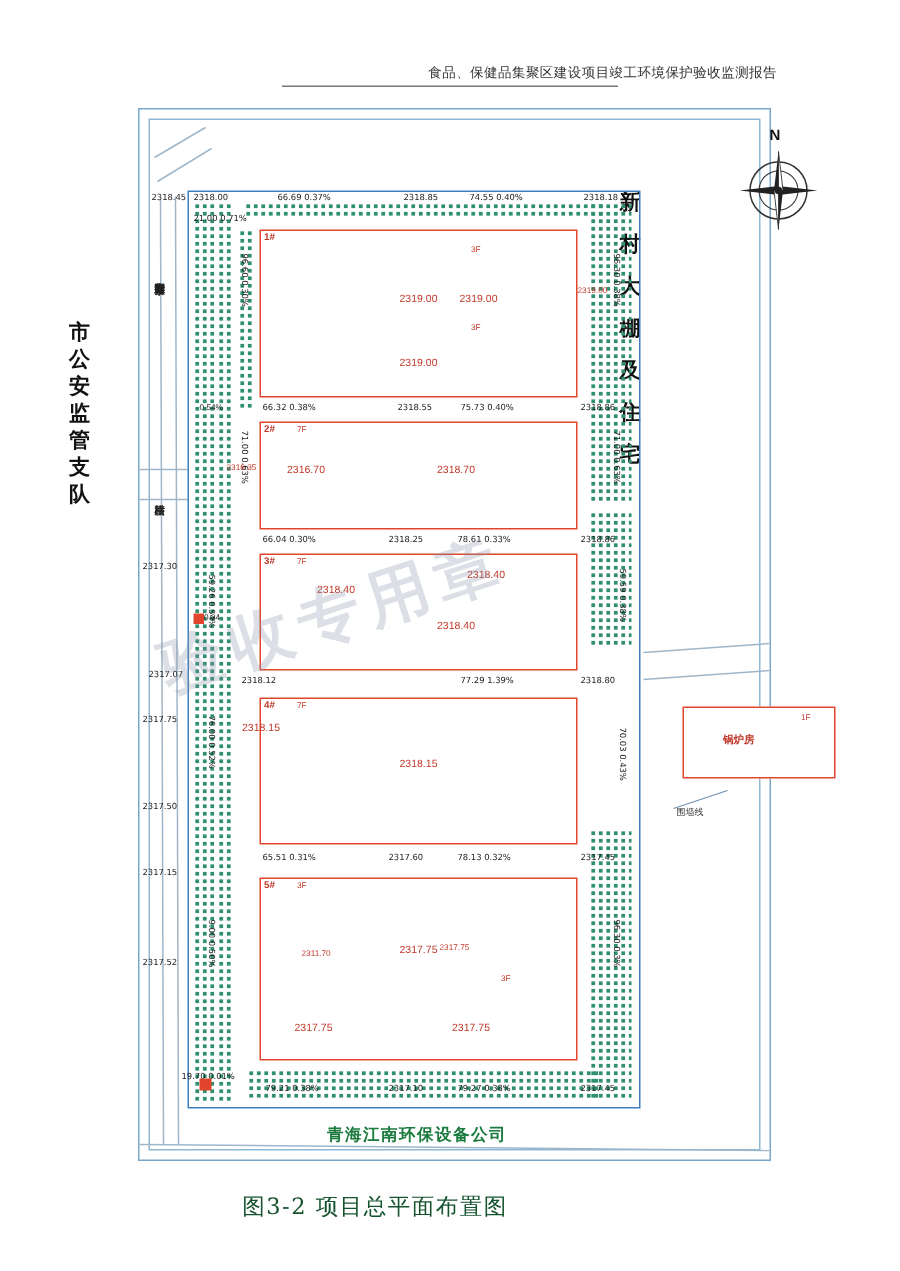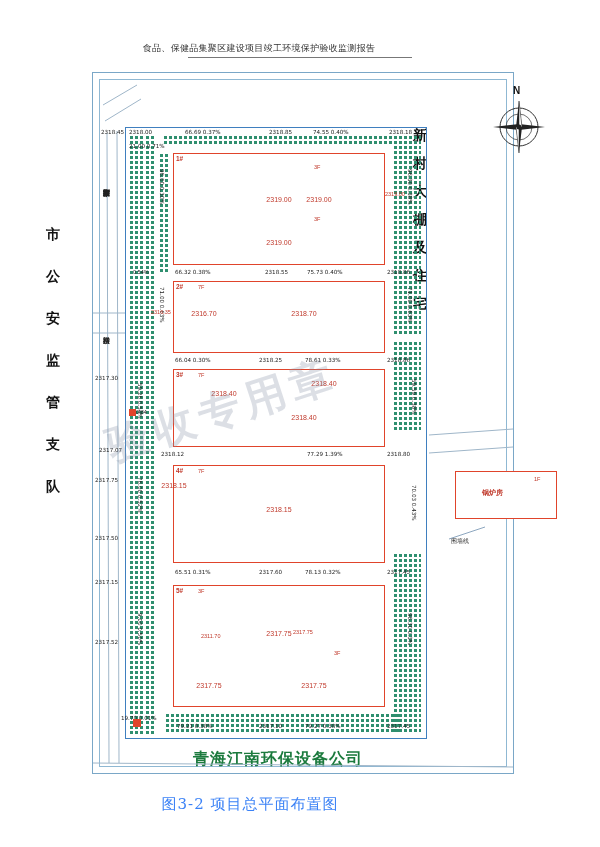--- a/index.html
+++ b/index.html
@@ -8,30 +8,30 @@
     background:#ffffff;
     font-family:"Liberation Sans","DejaVu Sans",sans-serif;
     position:relative;
     overflow:hidden;
   }
   .page{
     position:absolute;inset:0;
   }
   .header-title{
     position:absolute;top:42px;left:0;width:518px;
-    text-align:center;
+    text-align:right;
     font-size:9px;color:#333;letter-spacing:0.3px;
     font-family:"DejaVu Sans",sans-serif;
   }
   .header-rule{
     position:absolute;top:57px;left:188px;width:224px;height:1px;background:#777;
   }
   .caption{
     position:absolute;top:795px;left:0;width:500px;text-align:center;
-    font-size:15px;color:#3b82f6;font-family:"DejaVu Serif",serif;letter-spacing:1px;
+    font-size:15px;color:#14532d;font-family:"DejaVu Serif",serif;letter-spacing:1px;
   }
   
   .frame{
     position:absolute;left:92px;top:72px;width:420px;height:700px;
     border:1px solid #7aa7c7;
     background:#ffffff;
   }
   .frame-inner{
     position:absolute;left:6px;top:6px;right:6px;bottom:6px;
     border:1px solid #8fb8d3;
@@ -42,28 +42,28 @@
     border:1px solid #3f7fbf;
   }
   
   .top-banner{
     position:absolute;left:48px;top:20px;width:250px;text-align:center;
     color:#1b7a3d;font-size:13px;font-weight:bold;letter-spacing:2px;
     font-family:"DejaVu Sans",sans-serif;
   }
   .bottom-banner{
     position:absolute;left:60px;top:676px;width:250px;text-align:center;
-    color:#1b7a3d;font-size:16px;font-weight:bold;letter-spacing:1px;
+    color:#1b7a3d;font-size:11px;font-weight:bold;letter-spacing:1px;
     font-family:"DejaVu Sans",sans-serif;
   }
   
   .left-vert{
     position:absolute;left:-52px;top:140px;
     width:24px;
-    color:#111;font-size:14px;font-weight:bold;line-height:42px;text-align:center;
+    color:#111;font-size:14px;font-weight:bold;line-height:18px;text-align:center;
     font-family:"DejaVu Serif",serif;
   }
   .right-vert{
     position:absolute;left:316px;top:48px;
     width:22px;
     color:#111;font-size:14px;font-weight:bold;line-height:28px;text-align:center;
     font-family:"DejaVu Serif",serif;
   }
   .road-vert{
     position:absolute;color:#111;font-size:7px;font-weight:bold;line-height:9px;

